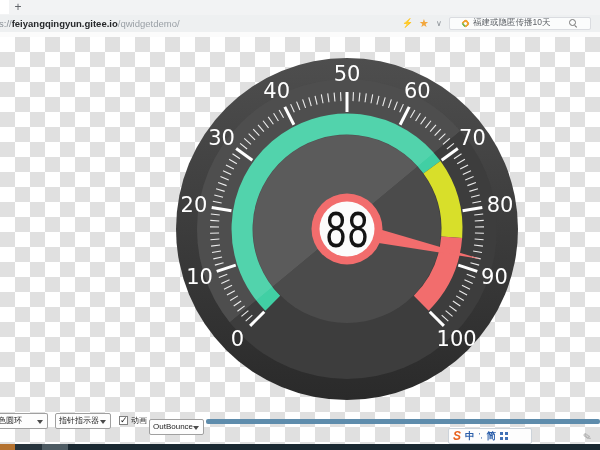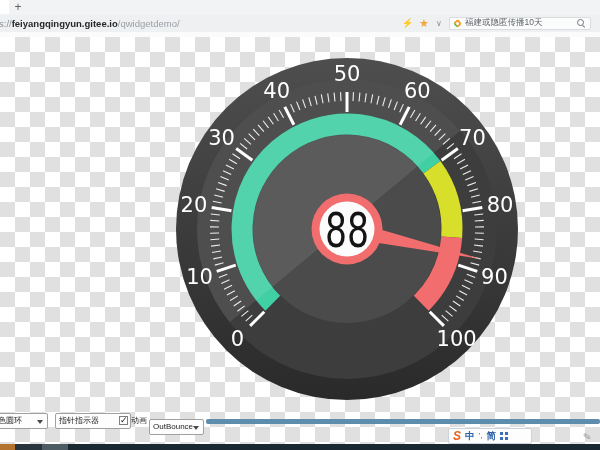--- a/index.html
+++ b/index.html
@@ -22,41 +22,41 @@
   .url{position:absolute;left:-1px;top:0;height:17px;line-height:17px;font-size:9.5px;white-space:nowrap;}
   .url .scheme{color:#8a9096;}
   .url .domain{color:#26282b;font-weight:bold;}
   .url .path{color:#9aa0a6;}
   .abar-icon{position:absolute;top:0;height:17px;line-height:17px;text-align:center;}
   .flash{left:401px;width:14px;color:#8a9096;font-size:9px;}
   .star{left:417px;width:14px;color:#f2a73d;font-size:11px;}
   .chev{left:433px;width:12px;color:#8a9096;font-size:8px;}
   .searchbox{position:absolute;left:449px;top:1.5px;width:142px;height:13px;background:#fbfcfc;
              border:1px solid #dadce0;border-radius:2px;display:flex;align-items:center;
-             padding:0 4px;box-sizing:border-box;gap:4px;}
+             padding:0 12px;box-sizing:border-box;gap:4px;}
   .ring-icon{width:7px;height:7px;border-radius:50%;border:2px solid #f0a32f;
              border-left-color:#7ab648;transform:rotate(-40deg);box-sizing:border-box;flex:0 0 auto;}
   .searchtext{font-size:8.5px;color:#5f6368;white-space:nowrap;overflow:hidden;flex:1;}
   .mag{position:relative;width:9px;height:9px;flex:0 0 auto;}
   .mag::before{content:"";position:absolute;left:0;top:0;width:5px;height:5px;border:1.3px solid #757575;border-radius:50%;}
   .mag::after{content:"";position:absolute;left:6px;top:6px;width:3px;height:1.3px;background:#757575;transform:rotate(45deg);transform-origin:0 0;}
   .chrome-bottom{position:absolute;left:0;top:32px;width:600px;height:5px;background:#fbfbfb;}
 
   
   .gauge-wrap{position:absolute;left:175px;top:57px;width:344px;height:344px;}
 
   
   .qcombo{position:absolute;top:413px;height:16px;background:#fdfdfd;border:1px solid #a0a0a0;
           border-radius:2px;box-sizing:border-box;font-size:8px;color:#1d1d1d;
           line-height:14px;padding:0 14px 0 3px;white-space:nowrap;overflow:hidden;}
   .qcombo .arrow{position:absolute;right:4px;top:6px;width:0;height:0;
           border-left:3.5px solid transparent;border-right:3.5px solid transparent;
           border-top:4px solid #4a4a4a;}
   .combo-ring{left:-5px;width:53px;border-left:none;}
-  .combo-pointer{left:55px;width:76px;}
+  .combo-pointer{left:55px;width:56px;}
   .combo-easing{left:149px;width:55px;margin-top:6px;}
   .qcheck{position:absolute;left:119px;top:416px;width:9px;height:9px;background:#fff;
           border:1px solid #7f7f7f;box-sizing:border-box;font-size:9px;line-height:7px;
           color:#222;text-align:center;}
   .qcheck-label{position:absolute;left:131px;top:414px;font-size:8px;color:#1d1d1d;line-height:14px;}
   .qslider{position:absolute;left:206px;top:419px;width:394px;height:5px;
            background:#5e8cac;border-radius:2px;}
 
   
   .imebar{position:absolute;left:448px;top:428px;width:84px;height:16px;background:#fdfdfd;

